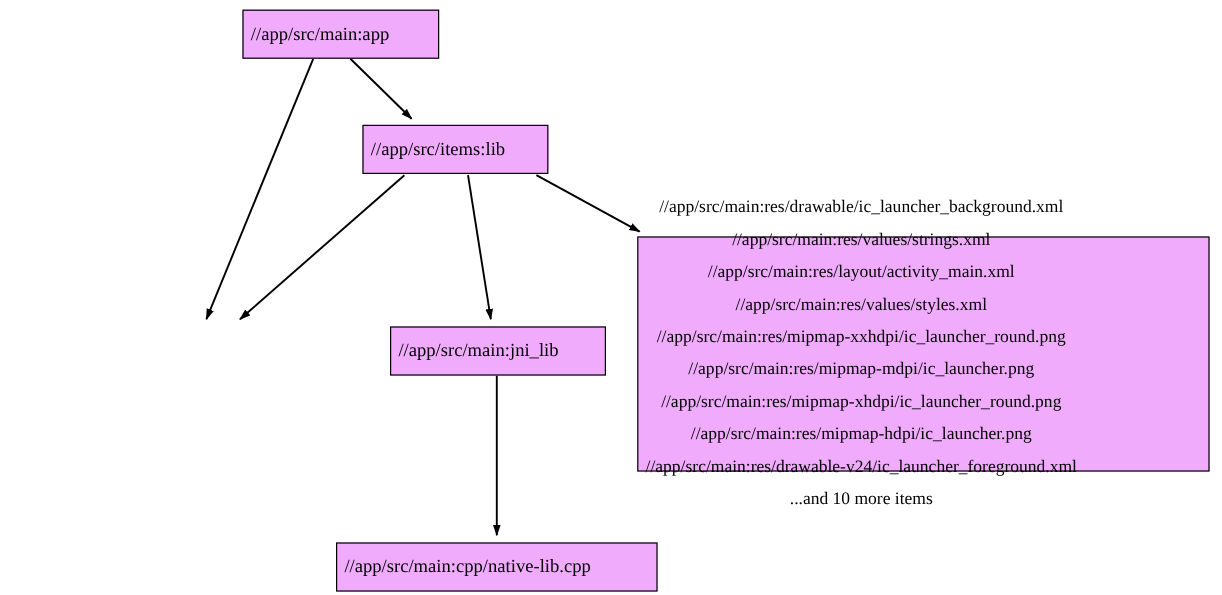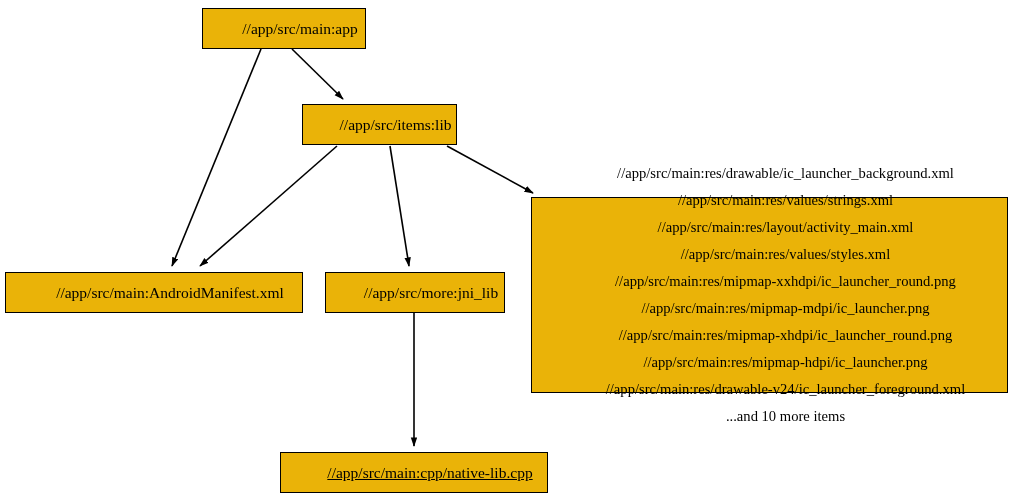--- a/index.html
+++ b/index.html
@@ -20,48 +20,47 @@
     left: 0;
     top: 0;
     width: 1018px;
     height: 496px;
     pointer-events: none;
   }
   .node {
     position: absolute;
     box-sizing: border-box;
     border: 1px solid #000000;
-    background: #eab308;
+    background: #f0abfc;
     display: flex;
     align-items: center;
-    justify-content: center;
+    justify-content: flex-start;
     text-align: center;
     color: #000000;
     font-size: 15.5px;
     line-height: 1.0;
     white-space: nowrap;
-    padding-left: 32px;
   }
   .node-label {
     display: block;
     padding: 0 6px;
   }
   .node-multiline {
     display: block;
     white-space: pre-line;
     font-size: 14.6px;
     line-height: 27px;
     padding: 0 6px;
     text-align: center;
   }
   .node-app      { left: 202px; top: 8px;   width: 164px; height: 41px; }
   .node-lib      { left: 302px; top: 104px; width: 155px; height: 41px; }
   .node-manifest { left: 5px;   top: 272px; width: 298px; height: 41px; }
   .node-jni      { left: 325px; top: 272px; width: 180px; height: 41px; }
-  .node-cpp      { left: 280px; top: 452px; width: 268px; height: 41px; text-decoration: underline; }
+  .node-cpp      { left: 280px; top: 452px; width: 268px; height: 41px; }
   .node-res      { left: 531px; top: 197px; width: 477px; height: 196px; align-items: center; }
 </style>
 </head>
 <body>
 
 <div id="graph-canvas">
 
   <svg class="edges-layer" viewBox="0 0 1018 496" width="1018" height="496">
     <defs>
       <marker id="arrowhead" markerWidth="10" markerHeight="10" refX="8.6" refY="3.2" orient="auto" markerUnits="userSpaceOnUse">
@@ -95,26 +94,23 @@
   </svg>
 
   <div class="node node-app">
     <span class="node-label">//app/src/main:app</span>
   </div>
 
   <div class="node node-lib">
     <span class="node-label">//app/src/items:lib</span>
   </div>
 
-  <div class="node node-manifest">
-    <span class="node-label">//app/src/main:AndroidManifest.xml</span>
-  </div>
 
   <div class="node node-jni">
-    <span class="node-label">//app/src/more:jni_lib</span>
+    <span class="node-label">//app/src/main:jni_lib</span>
   </div>
 
   <div class="node node-cpp">
     <span class="node-label">//app/src/main:cpp/native-lib.cpp</span>
   </div>
 
   <div class="node node-res">
     <span class="node-multiline">//app/src/main:res/drawable/ic_launcher_background.xml
 //app/src/main:res/values/strings.xml
 //app/src/main:res/layout/activity_main.xml

